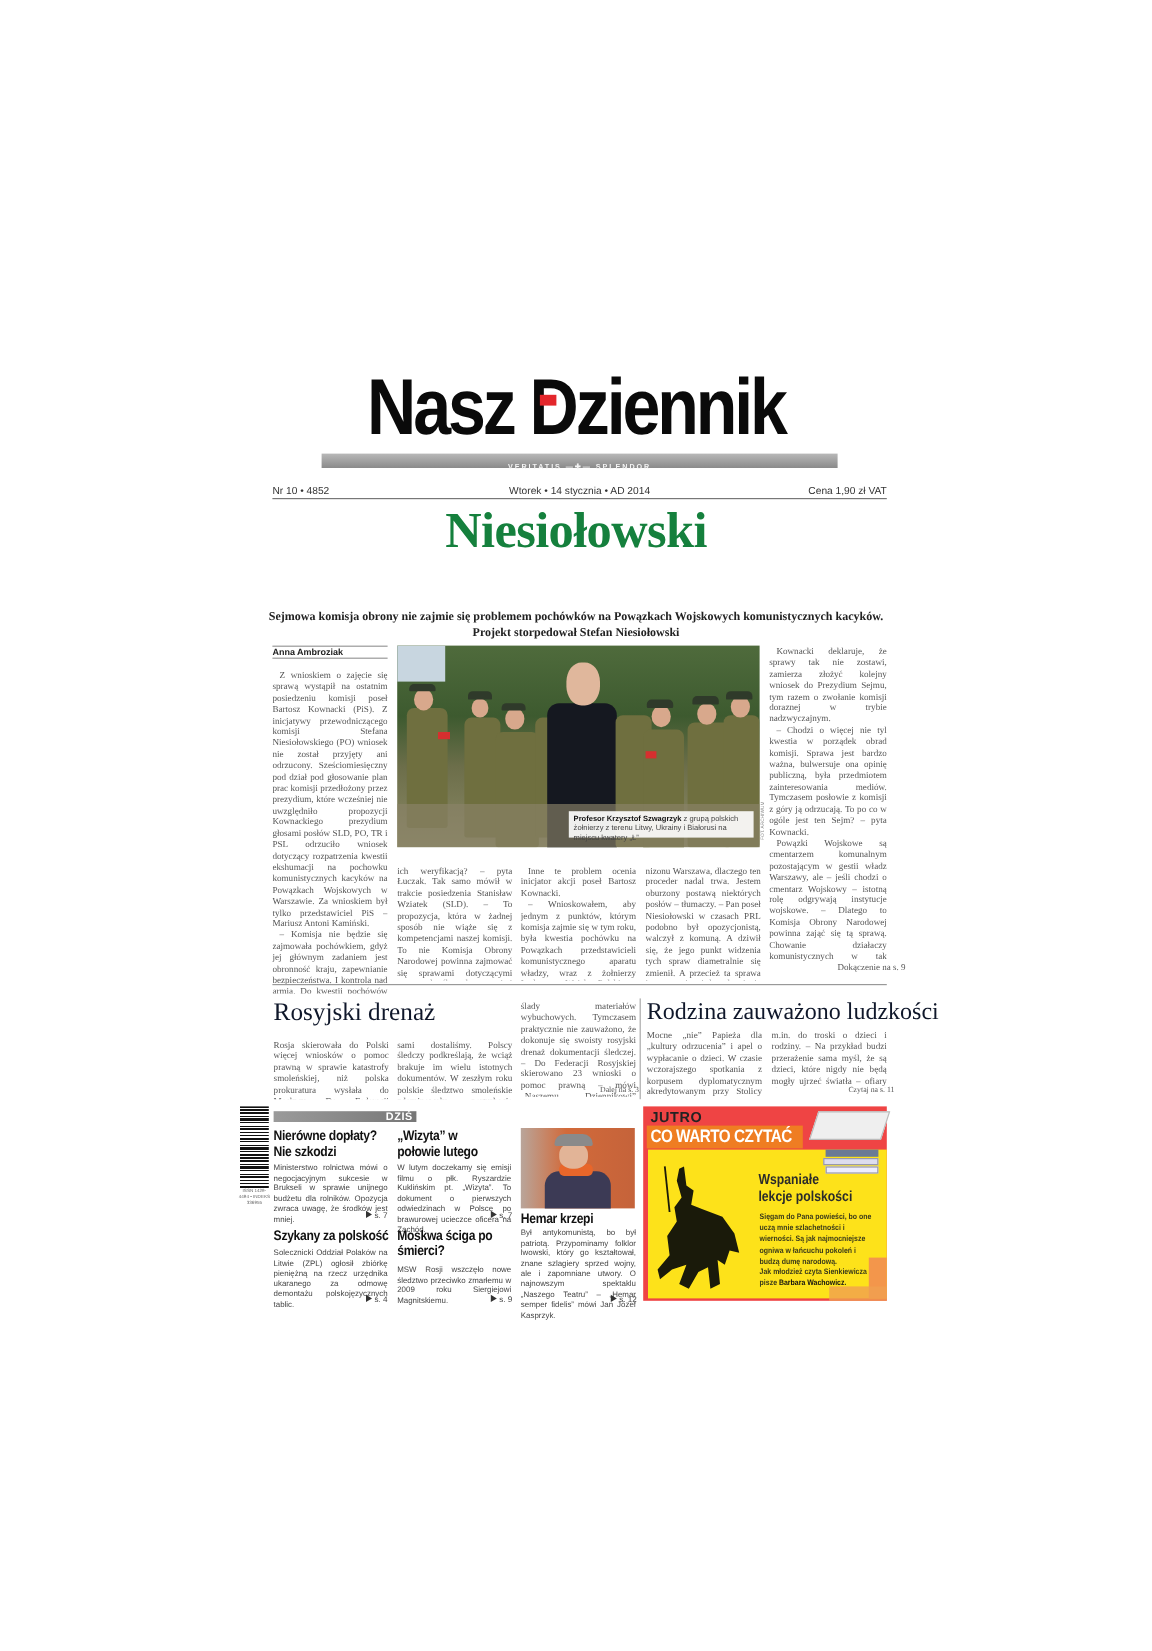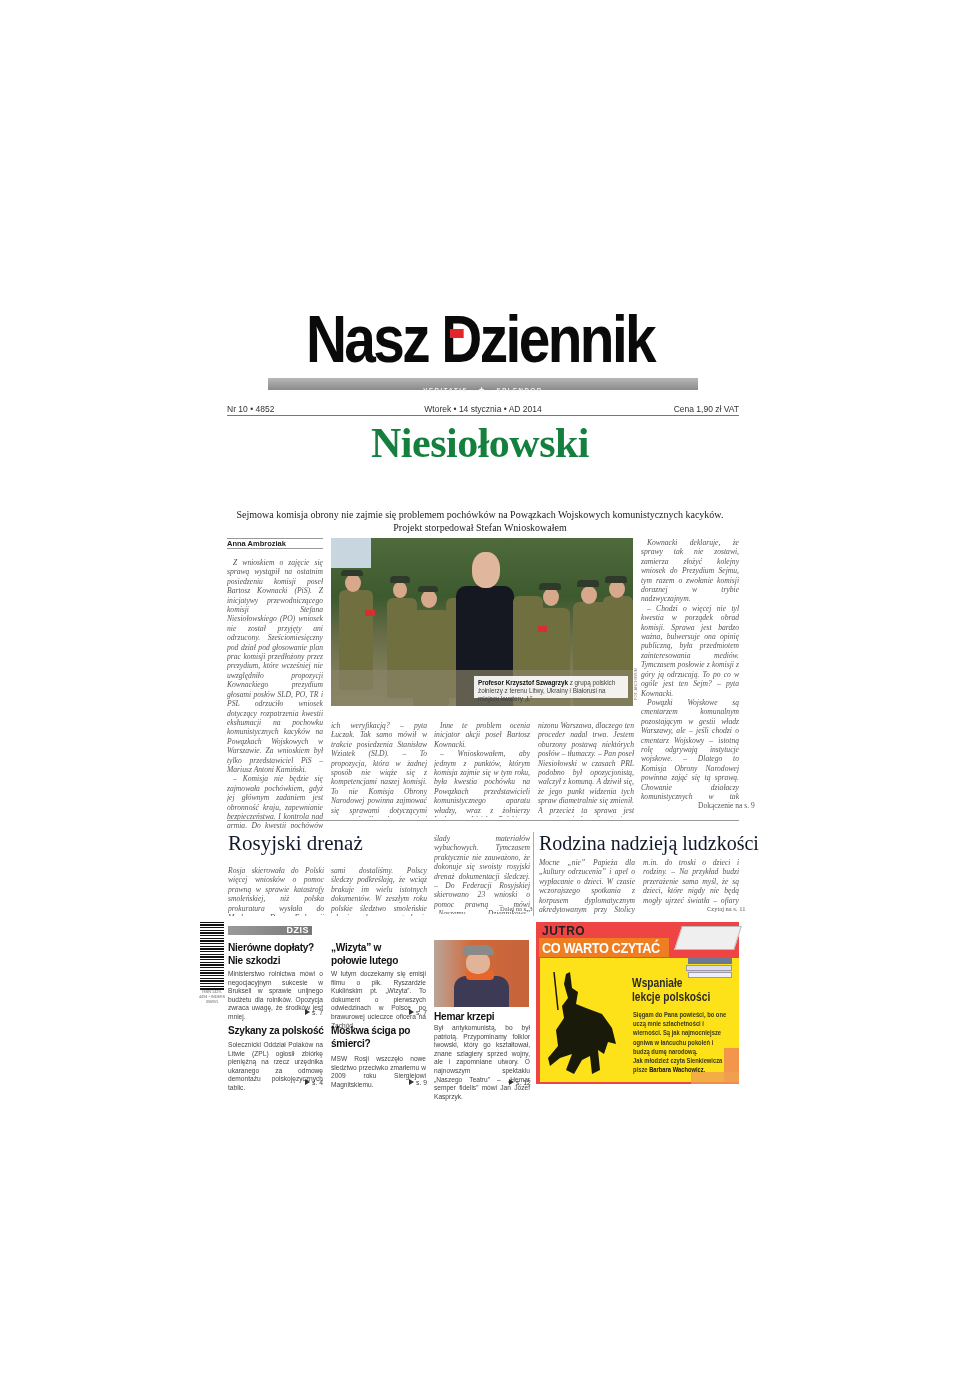--- a/index.html
+++ b/index.html
@@ -37,26 +37,26 @@
   .issue-line .right { position: absolute; right: 0; top: 0; }
 
   
   .headline {
     position: absolute; left: 220px; top: 422px; width: 520px; text-align: center;
     font-family: "Liberation Serif", serif; font-weight: bold; font-size: 42px; line-height: 42px;
     color: #15803d; letter-spacing: -0.5px;
   }
   .subhead {
     position: absolute; left: 220px; top: 508px; width: 520px; text-align: center;
-    font-family: "Liberation Serif", serif; font-weight: normal; font-size: 10px; line-height: 13px; color: #222;
+    font-family: "Liberation Serif", serif; font-weight: bold; font-size: 10px; line-height: 13px; color: #222;
   }
 
   
   .col { position: absolute; font-family: "Liberation Serif", serif; font-size: 7.6px; line-height: 9.4px;
-         color: #555; text-align: justify; hyphens: auto; font-style: italic; }
+         color: #555; text-align: justify; hyphens: auto; }
   .col p { text-indent: 6px; }
   .byline {
     position: absolute; left: 227px; top: 538px; width: 96px; height: 11px;
     font-family: "Liberation Sans", sans-serif; font-weight: bold; font-size: 7.5px; color: #222;
     border-top: 1px solid #999; border-bottom: 1px solid #999; line-height: 9px;
   }
 
   
   .photo {
     position: absolute; left: 331px; top: 538px; width: 302px; height: 168px; overflow: hidden;
@@ -80,21 +80,21 @@
                   writing-mode: vertical-rl; transform: rotate(180deg); font-family: "Liberation Sans", sans-serif; }
 
   .cont-ref { position: absolute; font-family: "Liberation Serif", serif; font-size: 7.5px; color: #555; }
 
   .hr { position: absolute; height: 1px; background: #999; }
 
   
   .sec-title { position: absolute; font-family: "Liberation Serif", serif; font-size: 21px; line-height: 24px; color: #0f172a; }
 
   
-  .dzis-bar { position: absolute; left: 228px; top: 926px; width: 84px; height: 9px;
+  .dzis-bar { position: absolute; left: 228px; top: 926px; width: 119px; height: 9px;
               background: linear-gradient(90deg, #9a9a9a, #777); }
   .dzis-label { position: absolute; right: 3px; top: -1px; font-family: "Liberation Sans", sans-serif; font-weight: bold;
                 font-size: 9px; color: #fff; letter-spacing: 0.5px; line-height: 10px; }
   .barcode { position: absolute; left: 200px; top: 922px; width: 24px; height: 68px;
              background: repeating-linear-gradient(180deg, #111 0 1px, #fff 1px 2px, #111 2px 4px, #fff 4px 5px, #111 5px 6px, #fff 6px 8px); }
   .barcode-info { position: absolute; left: 198px; top: 990px; width: 28px; font-family: "Liberation Sans", sans-serif;
                   font-size: 3.8px; line-height: 5px; color: #666; text-align: center; }
 
   .teaser-h { position: absolute; font-family: "Liberation Sans", sans-serif; font-weight: bold; font-size: 11.5px;
               line-height: 13px; color: #111; letter-spacing: -0.3px; transform: scaleX(0.88); transform-origin: left; }
@@ -144,21 +144,21 @@
     <span class="left">Nr 10 • 4852</span>
     <span class="center">Wtorek  •  14 stycznia  •  AD 2014</span>
     <span class="right">Cena 1,90 zł VAT</span>
   </div>
 
   <div class="headline">
     <div>Niesiołowski</div>
   </div>
   <div class="subhead">
     <div>Sejmowa komisja obrony nie zajmie się problemem pochówków na Powązkach Wojskowych komunistycznych kacyków.</div>
-    <div>Projekt storpedował Stefan Wnioskowałem</div>
+    <div>Projekt storpedował Stefan Niesiołowski</div>
   </div>
 
   <div class="byline">Anna Ambroziak</div>
 
   <div class="col" style="left:227px; top:558px; width:96px; height:270px; overflow:hidden;">
     <p>Z wnioskiem o zajęcie się sprawą wystąpił na ostatnim posiedzeniu komisji poseł Bartosz Kownacki (PiS). Z inicjatywy przewodniczącego komisji Stefana Niesiołowskiego (PO) wniosek nie został przyjęty ani odrzucony. Sześciomiesięczny pod dział pod głosowanie plan prac komisji przedłożony przez prezydium, które wcześniej nie uwzględniło propozycji Kownackiego prezydium głosami posłów SLD, PO, TR i PSL odrzuciło wniosek dotyczący rozpatrzenia kwestii ekshumacji na pochowku komunistycznych kacyków na Powązkach Wojskowych w Warszawie. Za wnioskiem był tylko przedstawiciel PiS – Mariusz Antoni Kamiński.</p>
     <p>– Komisja nie będzie się zajmowała pochówkiem, gdyż jej głównym zadaniem jest obronność kraju, zapewnianie bezpieczeństwa. I kontrola nad armią. Do kwestii pochówów są powołane inne instytucje. Choćby zarząd cmentarza i inne podmioty, które mają w swoich kompetencjach dokładnie miejsca pochówku – mówi Mieczysław Łuczak (PSL), wicemarszałek sejmowej Komisji Obrony Narodowej. – A jeśli ktoś chciałby w armii szczuć na komunistycznych, to kto się zajmie</p>
   </div>
 
   <div class="photo">
@@ -221,21 +221,21 @@
   <div class="col" style="left:331px; top:866px; width:96px; height:50px; overflow:hidden;">
     <p style="text-indent:0">sami dostaliśmy. Polscy śledczy podkreślają, że wciąż brakuje im wielu istotnych dokumentów. W zeszłym roku polskie śledztwo smoleńskie zdominowały perturbacje wokół badań próbek mogących zawierać</p>
   </div>
   <div class="col" style="left:434px; top:834px; width:96px; height:80px; overflow:hidden;">
     <p style="text-indent:0">ślady materiałów wybuchowych. Tymczasem praktycznie nie zauważono, że dokonuje się swoisty rosyjski drenaż dokumentacji śledczej. – Do Federacji Rosyjskiej skierowano 23 wnioski o pomoc prawną – mówi „Naszemu Dziennikowi” rzecznik prasowy Naczelnej Prokuratury Wojskowej płk Janusz Wojćik. □</p>
   </div>
   <div class="cont-ref" style="left:500px; top:905px; font-size:6.5px;">Dalej na s. 3</div>
 
   <div style="position:absolute; left:533px; top:832px; width:1px; height:84px; background:#aaa;"></div>
 
-  <div class="sec-title" style="left:539px; top:831px; font-size:20px;">Rodzina nadzieją ludzkości</div>
+  <div class="sec-title" style="left:539px; top:831px; font-size:20px;">Rodzina zauważono ludzkości</div>
   <div class="col" style="left:539px; top:858px; width:96px; height:56px; overflow:hidden;">
     <p style="text-indent:0">Mocne „nie” Papieża dla „kultury odrzucenia” i apel o wypłacanie o dzieci. W czasie wczorajszego spotkania z korpusem dyplomatycznym akredytowanym przy Stolicy Apostolskiej Ojciec Święty Franciszek w zdecydowanych słowach wezwał</p>
   </div>
   <div class="col" style="left:643px; top:858px; width:96px; height:48px; overflow:hidden;">
     <p style="text-indent:0">m.in. do troski o dzieci i rodziny. – Na przykład budzi przerażenie sama myśl, że są dzieci, które nigdy nie będą mogły ujrzeć światła – ofiary aborcji (…) – podkreślił Franciszek. □</p>
   </div>
   <div class="cont-ref" style="left:707px; top:905px; font-size:6.5px;">Czytaj na s. 11</div>
 
   <div class="barcode"></div>
   <div class="barcode-info">ISSN 1429-4494 • INDEKS 336955</div>

